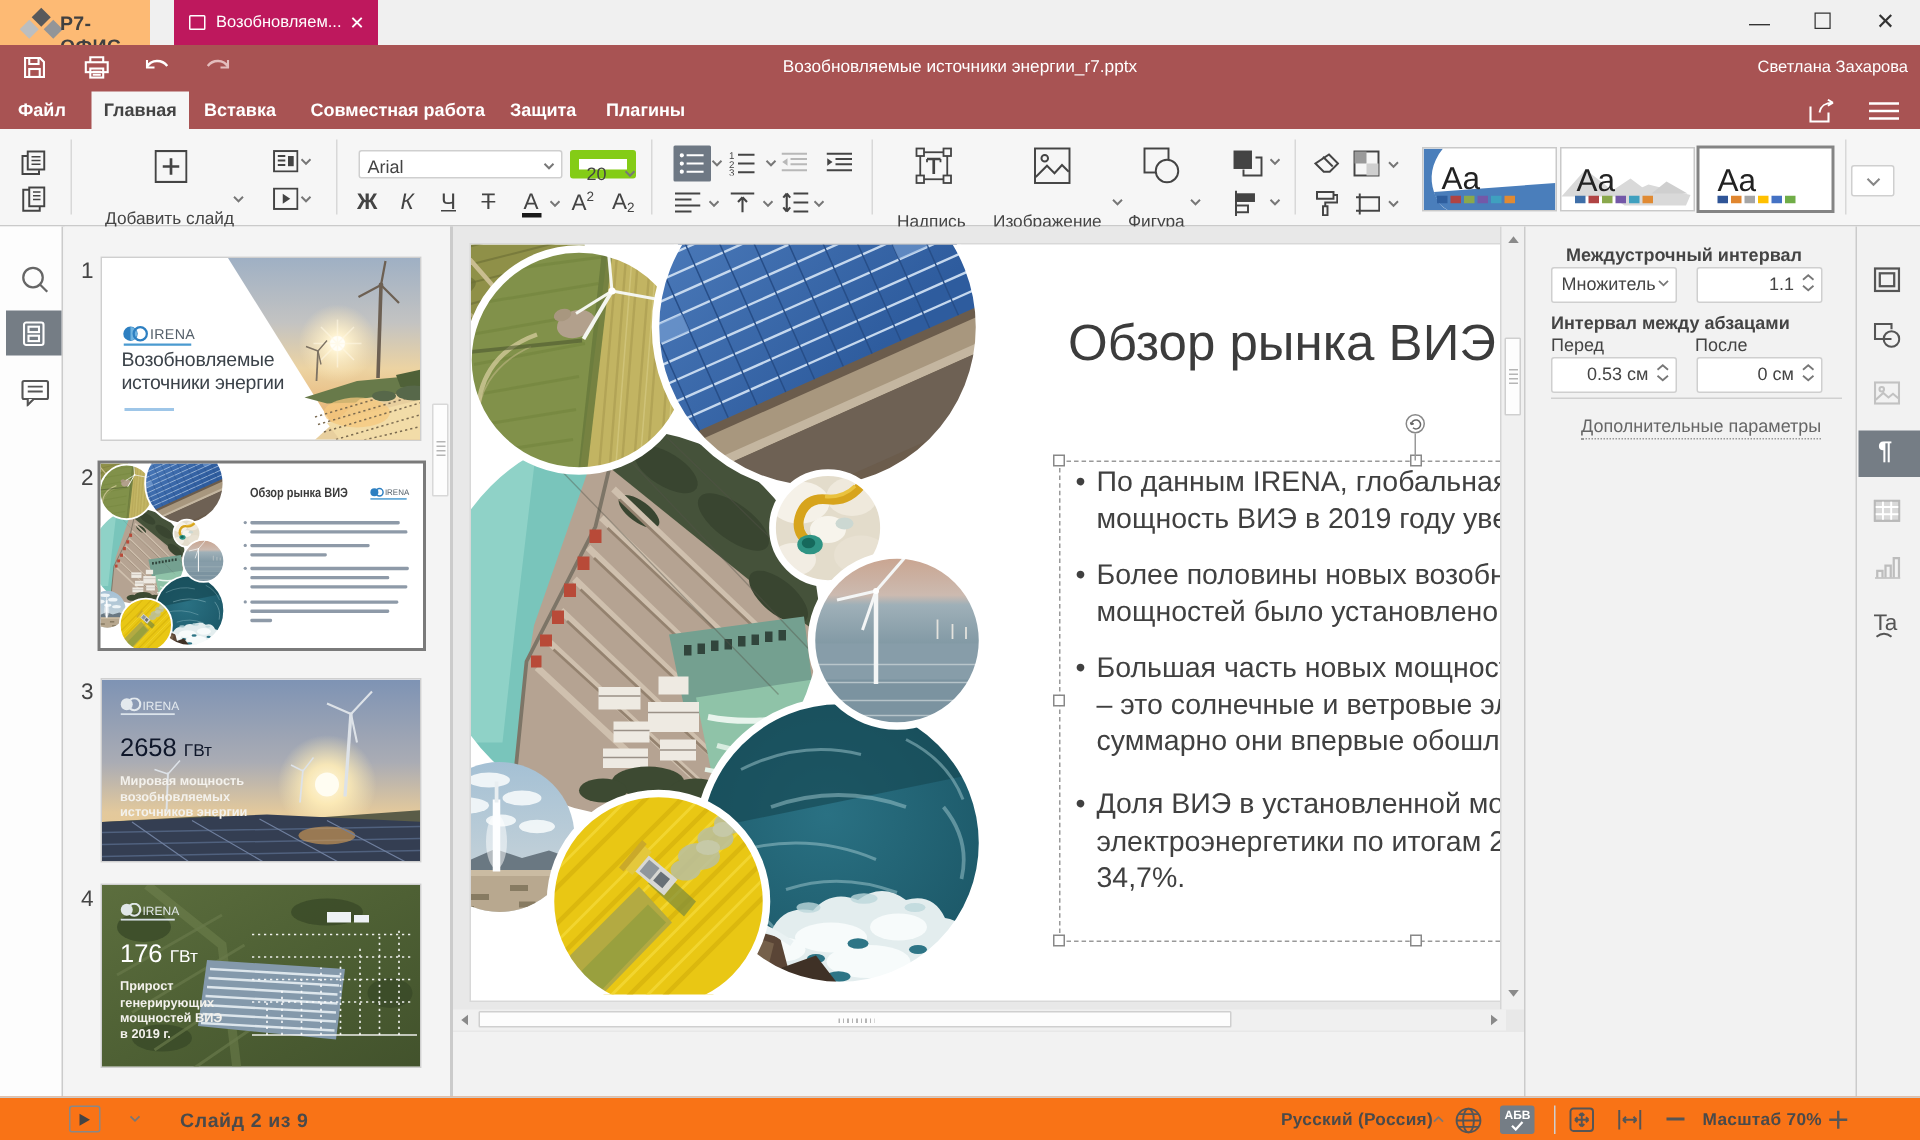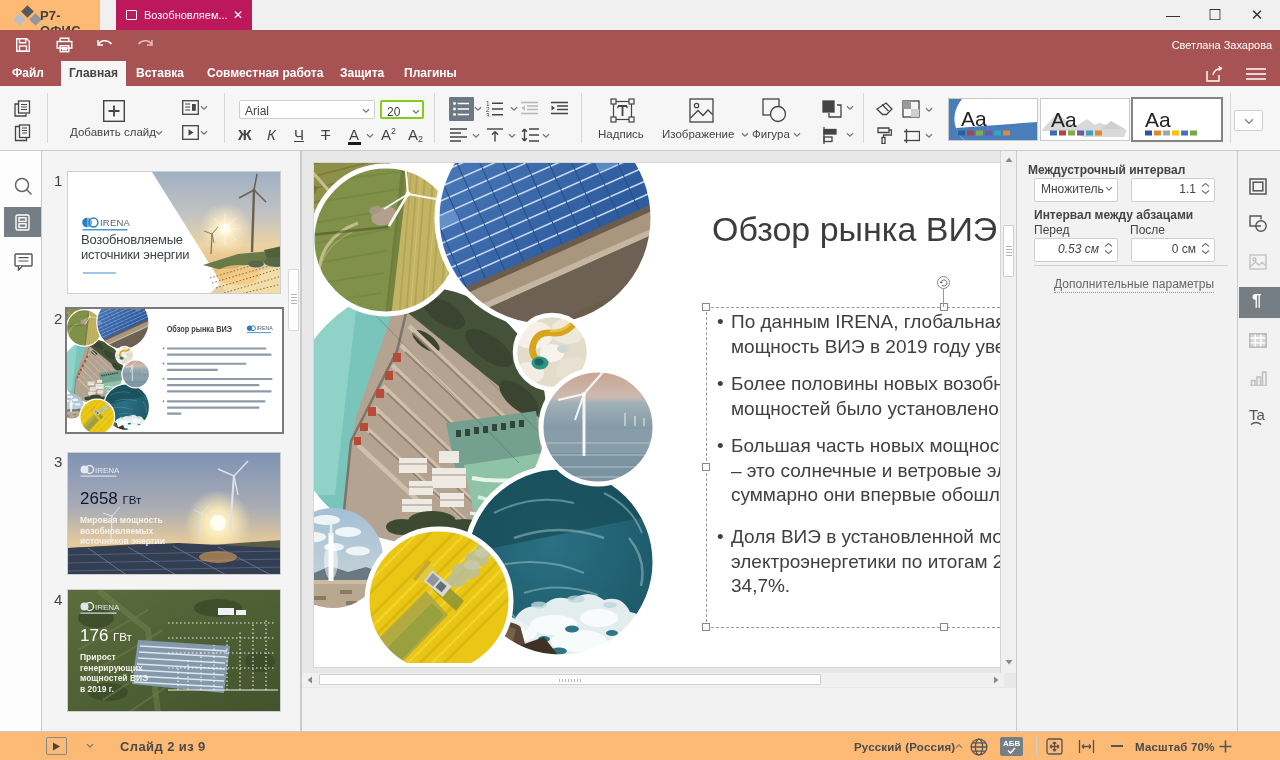--- a/index.html
+++ b/index.html
@@ -22,37 +22,37 @@
 
 #redbar { left:0; top:30px; width:1280px; height:56px; background:#a85353; }
 #redbar .doctitle { position:absolute; left:0; right:0; top:9px; text-align:center; font-size:11.5px; color:#fff; }
 #redbar .user { position:absolute; right:8px; top:9px; font-size:11.5px; color:#fff; }
 .rtab { position:absolute; top:31px; height:25px; font-size:12px; font-weight:bold; color:#fff; line-height:25px; padding:0 8px; }
 .rtab.active { background:#f6f6f6; color:#444; }
 
 
 #toolbar { left:0; top:86px; width:1280px; height:65px; background:#f6f6f6; border-bottom:1px solid #cacaca; }
 .tsep { position:absolute; top:7px; width:1px; height:50px; background:#d8d8d8; }
-.tlabel { position:absolute; font-size:11.5px; color:#444; white-space:nowrap; }
+.tlabel { position:absolute; font-size:11.5px; color:#444; white-space:nowrap;margin-top:14px; }
 
 
 #leftbar { left:0; top:151px; width:42px; height:580px; background:#fdfdfd; border-right:1px solid #cbcbcb; }
 #thumbs { left:43px; top:151px; width:257px; height:580px; background:#f4f4f4; }
 #thumbsep { left:300px; top:151px; width:2px; height:580px; background:#cbcbcb; }
 #canvasarea { left:302px; top:151px; width:714px; height:537px; background:#e8e8e8; }
 #slide { left:314px; top:163px; width:686px; height:504px; background:#fff; overflow:hidden; box-shadow:0 0 0 1px #d8d8d8; }
 #vscroll { left:1000px; top:151px; width:16px; height:522px; background:#f0f0f0; border-left:1px solid #d5d5d5;}
 #hscroll { left:302px; top:673px; width:702px; height:14px; background:#f0f0f0; }
 #notes { left:302px; top:688px; width:714px; height:43px; background:#f1f1f1; border-top:1px solid #cbcbcb; }
 #notes .txt { position:absolute; left:23px; top:16px; font-size:13px; color:#333; }
 #rightpanel { left:1016px; top:151px; width:221px; height:580px; background:#f2f2f2; border-left:1px solid #cbcbcb; }
 #righticons { left:1237px; top:151px; width:43px; height:580px; background:#f2f2f2; border-left:1px solid #cbcbcb; }
 
 
-#statusbar { left:0; top:731px; width:1280px; height:29px; background:#fdba74; border-top:1px solid #cbcbcb;padding-left:44px; }
+#statusbar { left:0; top:731px; width:1280px; height:29px; background:#f97316; border-top:1px solid #cbcbcb;padding-left:44px; }
 
 
 .plabel { position:absolute; font-size:12px; font-weight:bold; color:#444; }
 .pslabel { position:absolute; font-size:12px; color:#444; }
 .pinput { position:absolute; height:24px; background:#fff; border:1px solid #cfcfcf; border-radius:2px; font-size:12px; color:#444; }
 
 
 .thumb { position:absolute; background:#fff; border:1px solid #cfcfcf; overflow:hidden;padding-left:32px; }
 .tnum { position:absolute; font-size:15px; color:#444; }
 
@@ -80,20 +80,21 @@
       <div class="sq"></div>
       <div class="txt">Возобновляем...</div>
       <div class="x">✕</div>
     </div>
     <div class="winbtn" style="left:1166px;">—</div>
     <div class="winbtn" style="left:1208px;font-size:15px;">☐</div>
     <div class="winbtn" style="left:1250px;font-size:15px;">✕</div>
   </div>
 
   <div id="redbar" class="abs">
+    <div class="doctitle">Возобновляемые источники энергии_r7.pptx</div>
     <div class="user" style="font-size:11px;text-align:right;">Светлана Захарова</div>
 
     <svg class="abs" style="left:15px;top:7px;" width="16" height="16" viewBox="0 0 16 16" fill="none" stroke="#fff" stroke-width="1.4">
       <path d="M1.7 1.7 h10 l2.6 2.6 v10 h-12.6 z"></path>
         <path d="M4.5 1.9 v3.8 h6.2 v-3.8"></path>
         <rect x="4.5" y="9" width="7" height="5.3"></rect>
     </svg>
     <svg class="abs" style="left:56px;top:7px;" width="17" height="16" viewBox="0 0 17 16" fill="none" stroke="#fff" stroke-width="1.4">
       <path d="M4.2 4.5 v-3.3 h8.6 v3.3"></path>
         <rect x="1.2" y="4.5" width="14.6" height="6.6"></rect>
@@ -163,21 +164,21 @@
         <path d="M1 1.2 l3 3 3-3"></path>
       </svg>
     <div class="tsep" style="left:224px;"></div>
 
     <div class="abs" style="left:239px;top:14px;width:136px;height:19px;background:#fff;border:1px solid #cfcfcf;border-radius:2px;">
       <div class="abs" style="left:5px;top:3px;font-size:12px;color:#444;">Arial</div>
       <svg class="abs" style="left:122px;top:7px;" width="8" height="6" viewBox="0 0 8 6" fill="none" stroke="#777" stroke-width="1.3">
           <path d="M1 1.2 l3 3 3-3"></path>
         </svg>
     </div>
-    <div class="abs" style="left:380px;top:14px;width:44px;height:19px;background:#fff;border:2px solid #84cc16;border-radius:2px;text-align:right;">
+    <div class="abs" style="left:380px;top:14px;width:44px;height:19px;background:#fff;border:6px solid #84cc16;border-radius:2px;text-align:right;">
       <div class="abs" style="left:5px;top:3px;font-size:12px;color:#444;">20</div>
       <svg class="abs" style="left:30px;top:7px;" width="8" height="6" viewBox="0 0 8 6" fill="none" stroke="#777" stroke-width="1.3">
           <path d="M1 1.2 l3 3 3-3"></path>
         </svg>
     </div>
     <div class="abs" style="left:238px;top:40px;font-size:15px;font-weight:bold;color:#444;">Ж</div>
     <div class="abs" style="left:267px;top:40px;font-size:15px;font-style:italic;color:#444;">К</div>
     <div class="abs" style="left:294px;top:40px;font-size:15px;text-decoration:underline;color:#444;">Ч</div>
     <div class="abs" style="left:321px;top:40px;font-size:15px;text-decoration:line-through;color:#444;">Т</div>
     <div class="abs" style="left:349px;top:40px;font-size:15px;color:#444;">А</div>
@@ -955,38 +956,38 @@
       </svg>
     <div style="position:absolute;left:17px;top:1px;width:502px;height:11px;background:#fdfdfd;border:1px solid #cfcfcf;border-radius:1px;">
       <div style="position:absolute;left:239px;top:4px;width:24px;height:3px;background:repeating-linear-gradient(90deg,#b5b5b5 0 1px,transparent 1px 3px);"></div>
     </div>
     <svg style="position:absolute;right:5px;top:3px;" width="6" height="8" viewBox="0 0 6 8">
         <path d="M5.5 4 L1 0.5 V7.5 z" fill="#8a8a8a"></path>
       </svg>
   </div>
 
   <div id="rightpanel" class="abs">
-    <div class="plabel" style="left:11px;top:12px;">Междустрочный интервал</div>
+    <div class="plabel" style="left:27px;top:12px;">Междустрочный интервал</div>
     <div class="pinput" style="left:17px;top:27px;width:84px;">
       <div class="abs" style="left:6px;top:3px;font-size:12px;color:#444;">Множитель</div>
       <svg class="abs" style="left:70px;top:7px;" width="8" height="6" viewBox="0 0 8 6" fill="none" stroke="#777" stroke-width="1.2">
           <path d="M1 1.2 l3 3 3-3"></path>
         </svg>
     </div>
     <div class="pinput" style="left:114px;top:27px;width:84px;">
       <div class="abs" style="right:18px;top:3px;font-size:12px;color:#444;">1.1</div>
       <svg class="abs" style="right:4px;top:3px;" width="9" height="13" viewBox="0 0 9 13" fill="none" stroke="#777" stroke-width="1.2">
           <path d="M1 4.5 l3.5-3 3.5 3 M1 8.5 l3.5 3 3.5-3"></path>
         </svg>
     </div>
     <div class="plabel" style="left:17px;top:57px;">Интервал между абзацами</div>
     <div class="pslabel" style="left:17px;top:72px;">Перед</div>
     <div class="pslabel" style="left:113px;top:72px;">После</div>
     <div class="pinput" style="left:17px;top:87px;width:84px;">
-      <div class="abs" style="right:18px;top:3px;font-size:12px;color:#444;font-style:italic;">0.53 см</div>
+      <div class="abs" style="right:18px;top:3px;font-size:12px;color:#444;">0.53 см</div>
       <svg class="abs" style="right:4px;top:3px;" width="9" height="13" viewBox="0 0 9 13" fill="none" stroke="#777" stroke-width="1.2">
           <path d="M1 4.5 l3.5-3 3.5 3 M1 8.5 l3.5 3 3.5-3"></path>
         </svg>
     </div>
     <div class="pinput" style="left:114px;top:87px;width:84px;">
       <div class="abs" style="right:18px;top:3px;font-size:12px;color:#444;">0 см</div>
       <svg class="abs" style="right:4px;top:3px;" width="9" height="13" viewBox="0 0 9 13" fill="none" stroke="#777" stroke-width="1.2">
           <path d="M1 4.5 l3.5-3 3.5 3 M1 8.5 l3.5 3 3.5-3"></path>
         </svg>
     </div>

